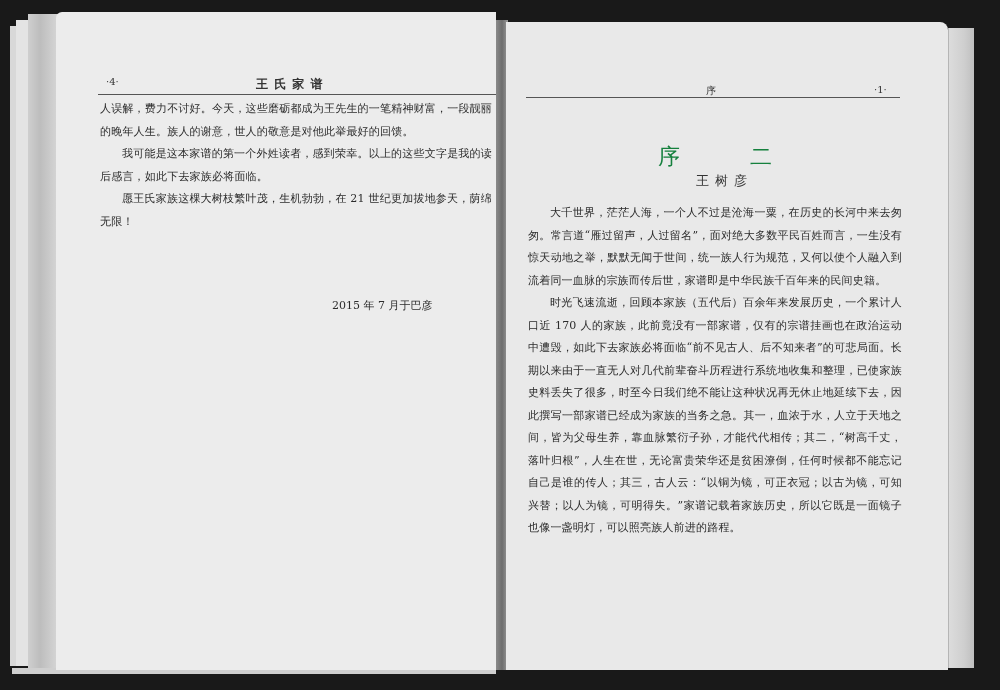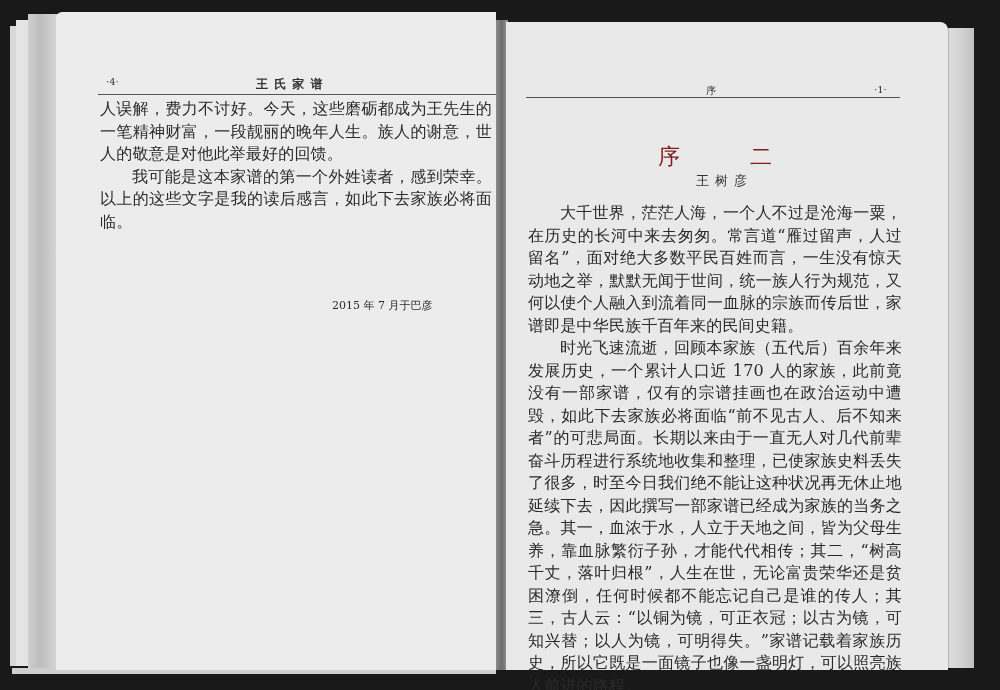--- a/index.html
+++ b/index.html
@@ -24,47 +24,48 @@
   
   .right-page { position: absolute; left: 506px; top: 22px; width: 442px; height: 648px; background: #e9e9e9;
      border-top-right-radius: 8px; }
   .right-fore { position: absolute; left: 948px; top: 28px; width: 26px; height: 640px;
      background: linear-gradient(90deg, #dcdcdc, #cfcfcf 60%, #bfbfbf); border-left: 1px solid #b5b5b5; }
 
   
   .rh { position: absolute; font-size: 10px; color: #333; }
   .rule { position: absolute; height: 1px; background: #555; }
 
-  .body-text { position: absolute; font-size: 16px; line-height: 22.5px; color: #2b2b2b; letter-spacing: 0.2px; text-align: justify; }
+  .body-text { position: absolute; font-size: 11px; line-height: 22.5px; color: #2b2b2b; letter-spacing: 0.2px; text-align: justify; }
   .body-text p { text-indent: 2em; }
   .body-text p.cont { text-indent: 0; }
 
   .sig { position: absolute; font-size: 11px; color: #2b2b2b; text-align: center; }
 
-  .title { position: absolute; font-size: 22px; color: #7f1d1d; letter-spacing: 70px; }
+  .title { position: absolute; font-size: 22px; color: #15803d; letter-spacing: 70px; }
   .author { position: absolute; font-size: 13px; color: #333; letter-spacing: 6px; }
 </style>
 </head>
 <body>
 
 <div class="scan">
 
   <div class="left-edge-1"></div>
   <div class="left-edge-2"></div>
   <div class="left-fore"></div>
   <div class="left-bottom"></div>
 
   <div class="left-page">
     <span class="rh" style="left:50px; top:64px;">·4·</span>
     <span class="rh" style="left:200px; top:64px; font-size:12px; letter-spacing:1px; font-weight:bold;">王  氏  家  谱</span>
     <div class="rule" style="left:42px; top:82px; width:400px;"></div>
 
     <div class="body-text" style="left:44px; top:86px; width:392px;">
       <p class="cont">人误解，费力不讨好。今天，这些磨砺都成为王先生的一笔精神财富，一段靓丽的晚年人生。族人的谢意，世人的敬意是对他此举最好的回馈。</p>
       <p>我可能是这本家谱的第一个外姓读者，感到荣幸。以上的这些文字是我的读后感言，如此下去家族必将面临。</p>
+      <p>愿王氏家族这棵大树枝繁叶茂，生机勃勃，在 21 世纪更加拔地参天，荫绵无限！</p>
     </div>
 
     <span class="sig" style="left:276px; top:286px;">2015 年 7 月于巴彦</span>
   </div>
 
   <div class="gutter"></div>
 
   <div class="right-page">
     <span class="rh" style="left:200px; top:62px;">序</span>
     <span class="rh" style="left:368px; top:62px;">·1·</span>

